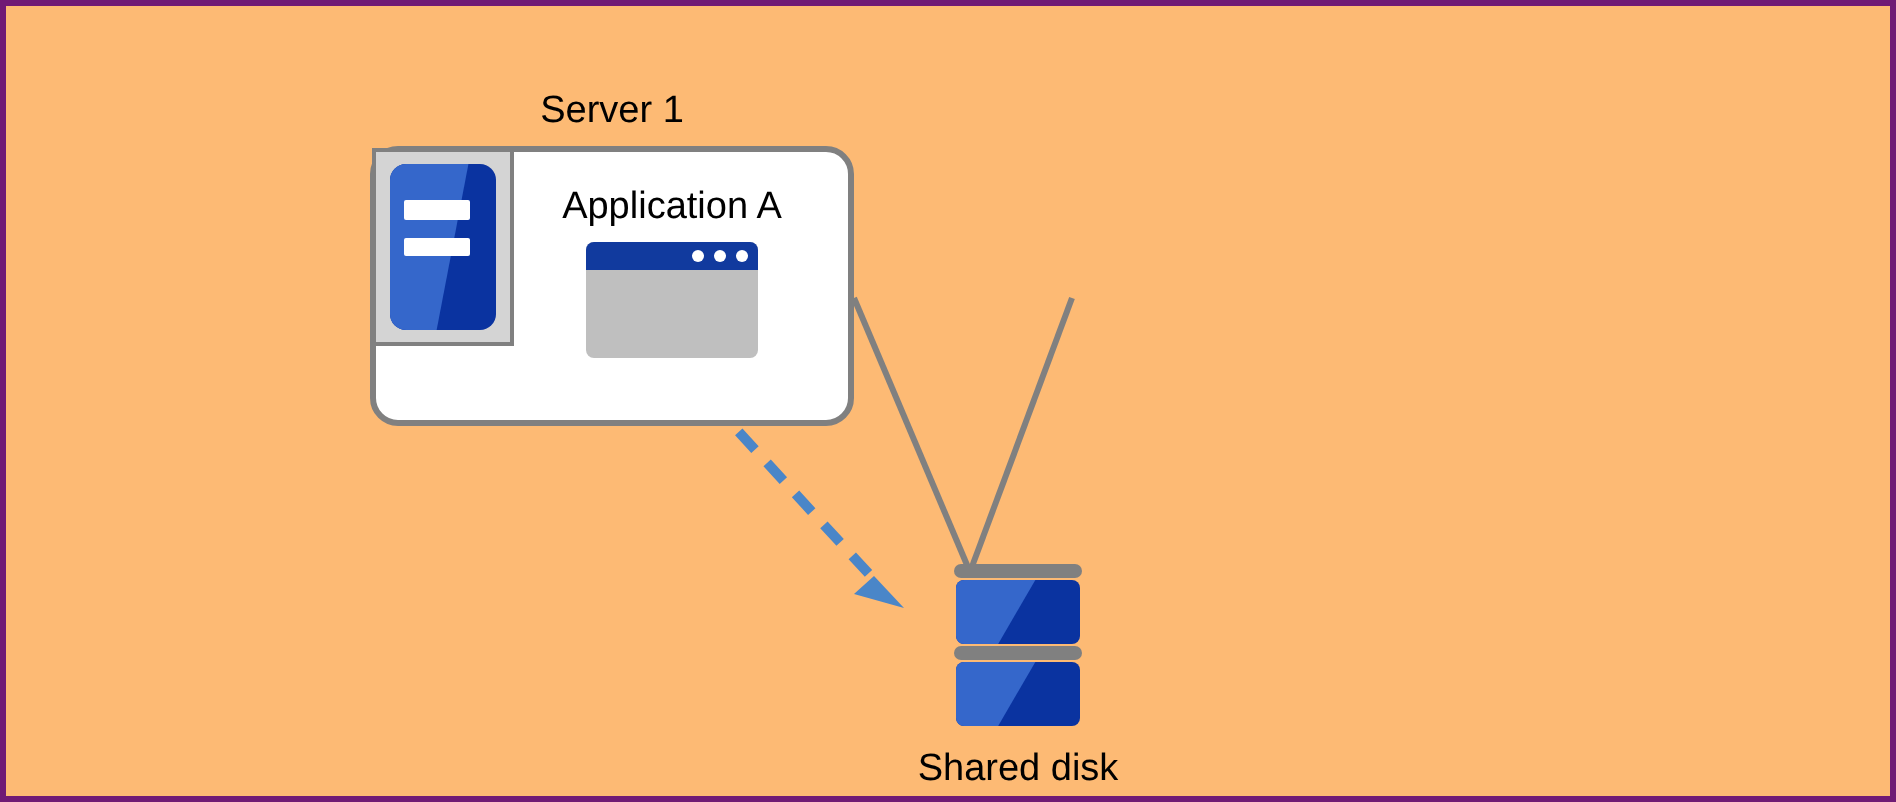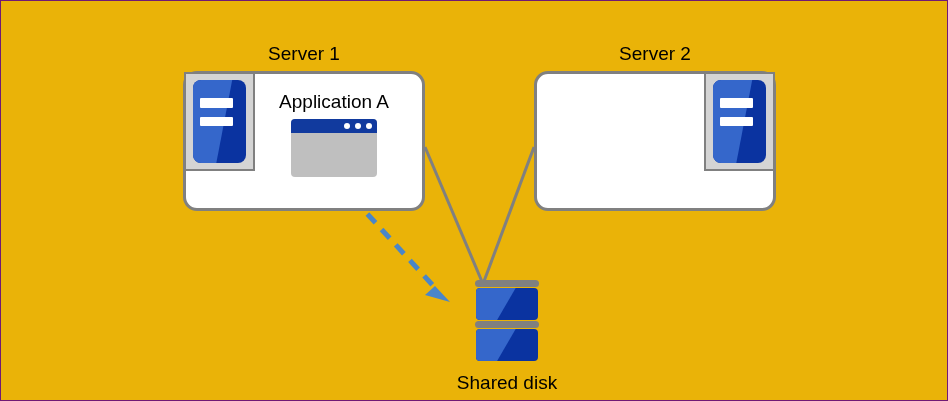--- a/index.html
+++ b/index.html
@@ -7,22 +7,22 @@
     padding: 0;
     background: #ffffff;
   }
   body {
     font-family: "Liberation Sans", sans-serif;
   }
   #canvas {
     position: relative;
     width: 948px;
     height: 401px;
-    background: #eab308;
-    border: 1px solid #701a75;
+    background: #fdba74;
+    border: 3px solid #701a75;
     box-sizing: border-box;
     overflow: hidden;
   }
 
   
   #connectors {
     position: absolute;
     left: 0;
     top: 0;
     width: 948px;
@@ -219,31 +219,20 @@
       <div class="app-window">
         <div class="app-titlebar">
           <span class="app-dot d1"></span>
           <span class="app-dot d2"></span>
           <span class="app-dot d3"></span>
         </div>
       </div>
     </div>
   </div>
 
-  <div class="server-group" style="left:533px; top:42px; width:242px; height:168px;">
-    <div class="server-title">Server 2</div>
-    <div class="server-box"></div>
-
-    <div class="server-icon" style="left:170px; top:29px;">
-      <div class="server-icon-body">
-        <div class="server-bar b1"></div>
-        <div class="server-bar b2"></div>
-      </div>
-    </div>
-  </div>
 
   <div class="disk-wrap" style="left:474px; top:279px; width:64px; height:136px;">
     <div class="disk-stack">
       <div class="disk-cap c1"></div>
       <div class="disk-plate p1"></div>
       <div class="disk-cap c2"></div>
       <div class="disk-plate p2"></div>
     </div>
     <div class="disk-label">Shared disk</div>
   </div>

